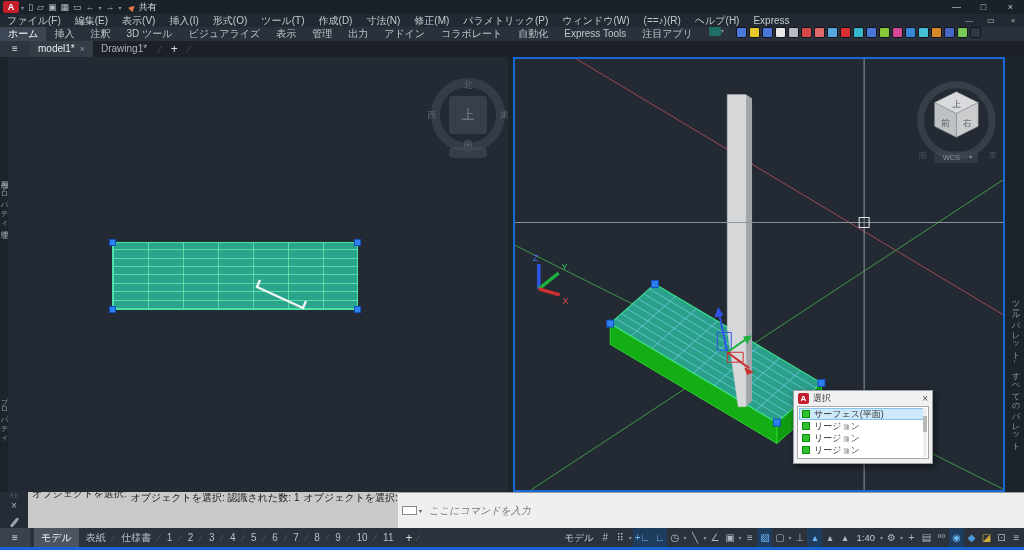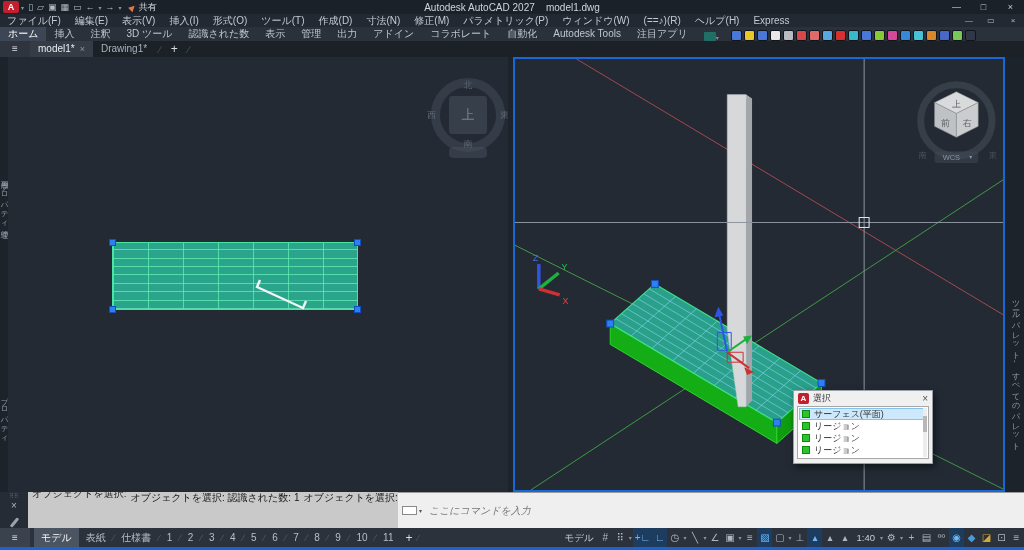--- a/index.html
+++ b/index.html
@@ -16,21 +16,21 @@
   .plane{display:inline-block;transform:rotate(-45deg);color:#e87840;font-size:8px}
   .wtitle{position:absolute;left:0;right:0;text-align:center;font-size:10px;color:#cfd5dd;pointer-events:none}
   .winbtns{margin-left:auto;display:flex}
   .wb{width:27px;text-align:center;font-size:9px;color:#c2c9d2;line-height:14px}
   
   .menubar{height:13px;background:#232932;display:flex;align-items:flex-end;font-size:10px}
   .mi{padding:0 7px;color:#c4cad2;line-height:13px;white-space:nowrap}
   .docbtns{margin-left:auto;display:flex}
   .db{width:22px;text-align:center;font-size:8px;color:#b6bdc6;line-height:13px}
   
-  .ribbon{height:14px;background:#2b313b;display:flex;align-items:flex-end;font-size:10px}
+  .ribbon{height:14px;background:#2b313b;display:flex;align-items:flex-start;font-size:10px}
   .rt{padding:0 8px;line-height:14px;color:#bfc5cd;white-space:nowrap}
   .rt.active{background:#3d4654;color:#fff}
   .langchip{width:12px;height:9px;background:#1f6f66;border-radius:1px;margin-left:8px}
   .minis{display:flex;gap:2px;margin-left:12px}
   .mini{width:11px;height:11px;border-radius:2px;border:1px solid #11151b}
   
   .doctabs{height:16px;background:#1c2128;display:flex;align-items:center;font-size:10px}
   .burger{width:30px;height:16px;background:#2e353f;color:#d8dde4;text-align:center;line-height:16px}
   .dt{height:16px;line-height:16px;padding:0 8px;color:#aab1bb;display:flex;align-items:center;gap:5px}
   .dt.active{background:#353c46;color:#e9edf2}
@@ -122,24 +122,20 @@
     <span class="qi">▦</span>
     <span class="qi">▭</span>
     <span class="qi">←</span>
     <span class="tcaret">▾</span>
     <span class="qi">→</span>
     <span class="tcaret">▾</span>
   </div>
   <div class="share">
     <span class="plane">▶</span>
     <span>共有</span>
-  </div>
-  <div class="wtitle">
-    <span>Autodesk AutoCAD 2027</span>&nbsp;&nbsp;&nbsp;
-    <span>model1.dwg</span>
   </div>
   <div class="winbtns">
     <span class="wb">—</span>
     <span class="wb">□</span>
     <span class="wb">×</span>
   </div>
 </div>
 
 <div class="menubar">
   <span class="mi">ファイル(F)</span>
@@ -161,28 +157,28 @@
     <span class="db">▭</span>
     <span class="db">×</span>
   </div>
 </div>
 
 <div class="ribbon">
   <span class="rt active">ホーム</span>
   <span class="rt">挿入</span>
   <span class="rt">注釈</span>
   <span class="rt">3D ツール</span>
-  <span class="rt">認識された数</span>
+  <span class="rt">ビジュアライズ</span>
   <span class="rt">表示</span>
   <span class="rt">管理</span>
   <span class="rt">出力</span>
   <span class="rt">アドイン</span>
   <span class="rt">コラボレート</span>
   <span class="rt">自動化</span>
-  <span class="rt">Autodesk Tools</span>
+  <span class="rt">Express Tools</span>
   <span class="rt">注目アプリ</span>
   <span class="langchip"></span>
   <span class="tcaret">▾</span>
   <div class="minis">
     <span class="mini" style="background: rgb(74, 120, 216);"></span>
     <span class="mini" style="background: rgb(232, 200, 40);"></span>
     <span class="mini" style="background: rgb(74, 120, 216);"></span>
     <span class="mini" style="background: rgb(232, 232, 232);"></span>
     <span class="mini" style="background: rgb(184, 188, 194);"></span>
     <span class="mini" style="background: rgb(216, 72, 72);"></span>

